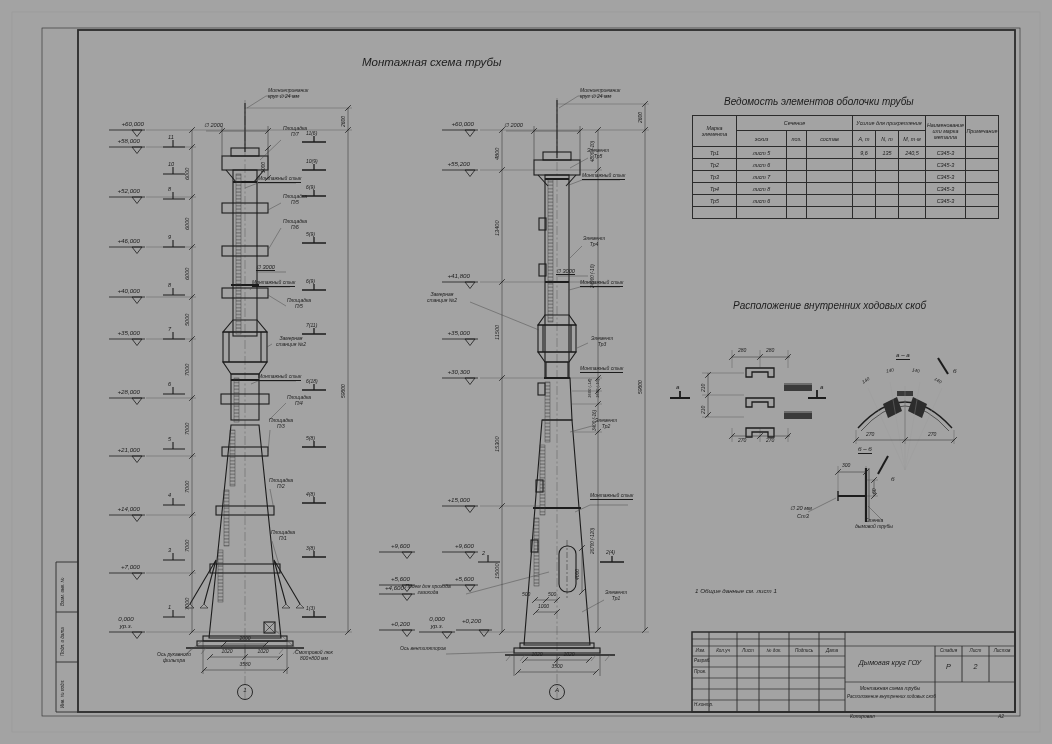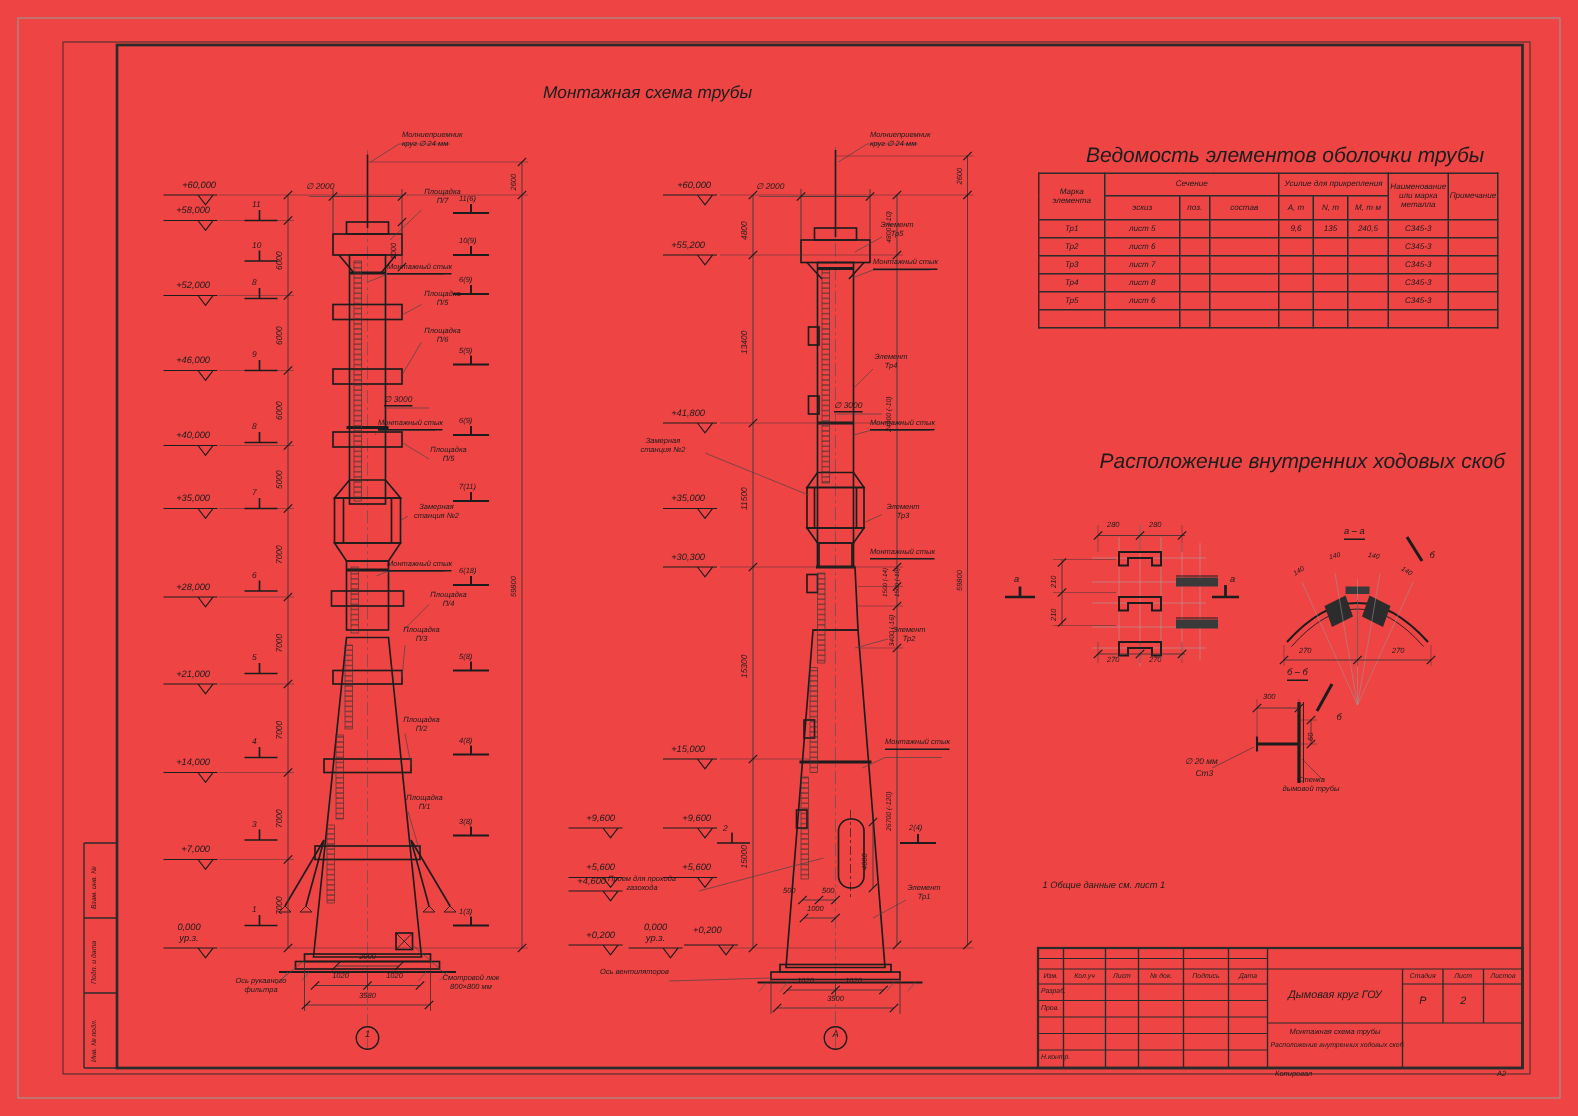--- a/index.html
+++ b/index.html
@@ -1,21 +1,21 @@
 <!DOCTYPE html>
 <html><head>
 <meta charset="utf-8">
 <style>
   html,body{margin:0;padding:0;background:#fff;}
-  #sheet{position:relative;width:1052px;height:744px;background:#ef4444;overflow:hidden;
+  #sheet{position:relative;width:1052px;height:744px;background:#a3a3a3;overflow:hidden;
          font-family:"Liberation Sans",sans-serif;}
   svg{position:absolute;left:0;top:0;}
   .t{position:absolute;font-style:italic;color:#1c1c1c;white-space:nowrap;line-height:1.12;}
   .s4{font-size:4.2px}.s45{font-size:4.6px}.s5{font-size:5px}.s55{font-size:5.6px}
-  .s6{font-size:6.2px}.s7{font-size:7.2px}.s8{font-size:14px}.s11{font-size:11.5px}
+  .s6{font-size:6.2px}.s7{font-size:7.2px}.s8{font-size:10px}.s11{font-size:11.5px}
   .r{transform:rotate(-90deg);transform-origin:0 0;}
   .ctr{text-align:center}
   .lb2 span{display:block;text-align:center}
   .lb2l span{display:block;text-align:left}
   .ra{text-align:right}
   table.ved{position:absolute;left:692px;top:115px;border-collapse:collapse;table-layout:fixed;
             font-style:italic;color:#1c1c1c;}
   table.ved td,table.ved th{border:0.8px solid #2b2b2b;font-weight:normal;font-size:5.4px;
             text-align:center;vertical-align:middle;padding:0;overflow:hidden;}
   table.ved .dr td{height:11px;}

